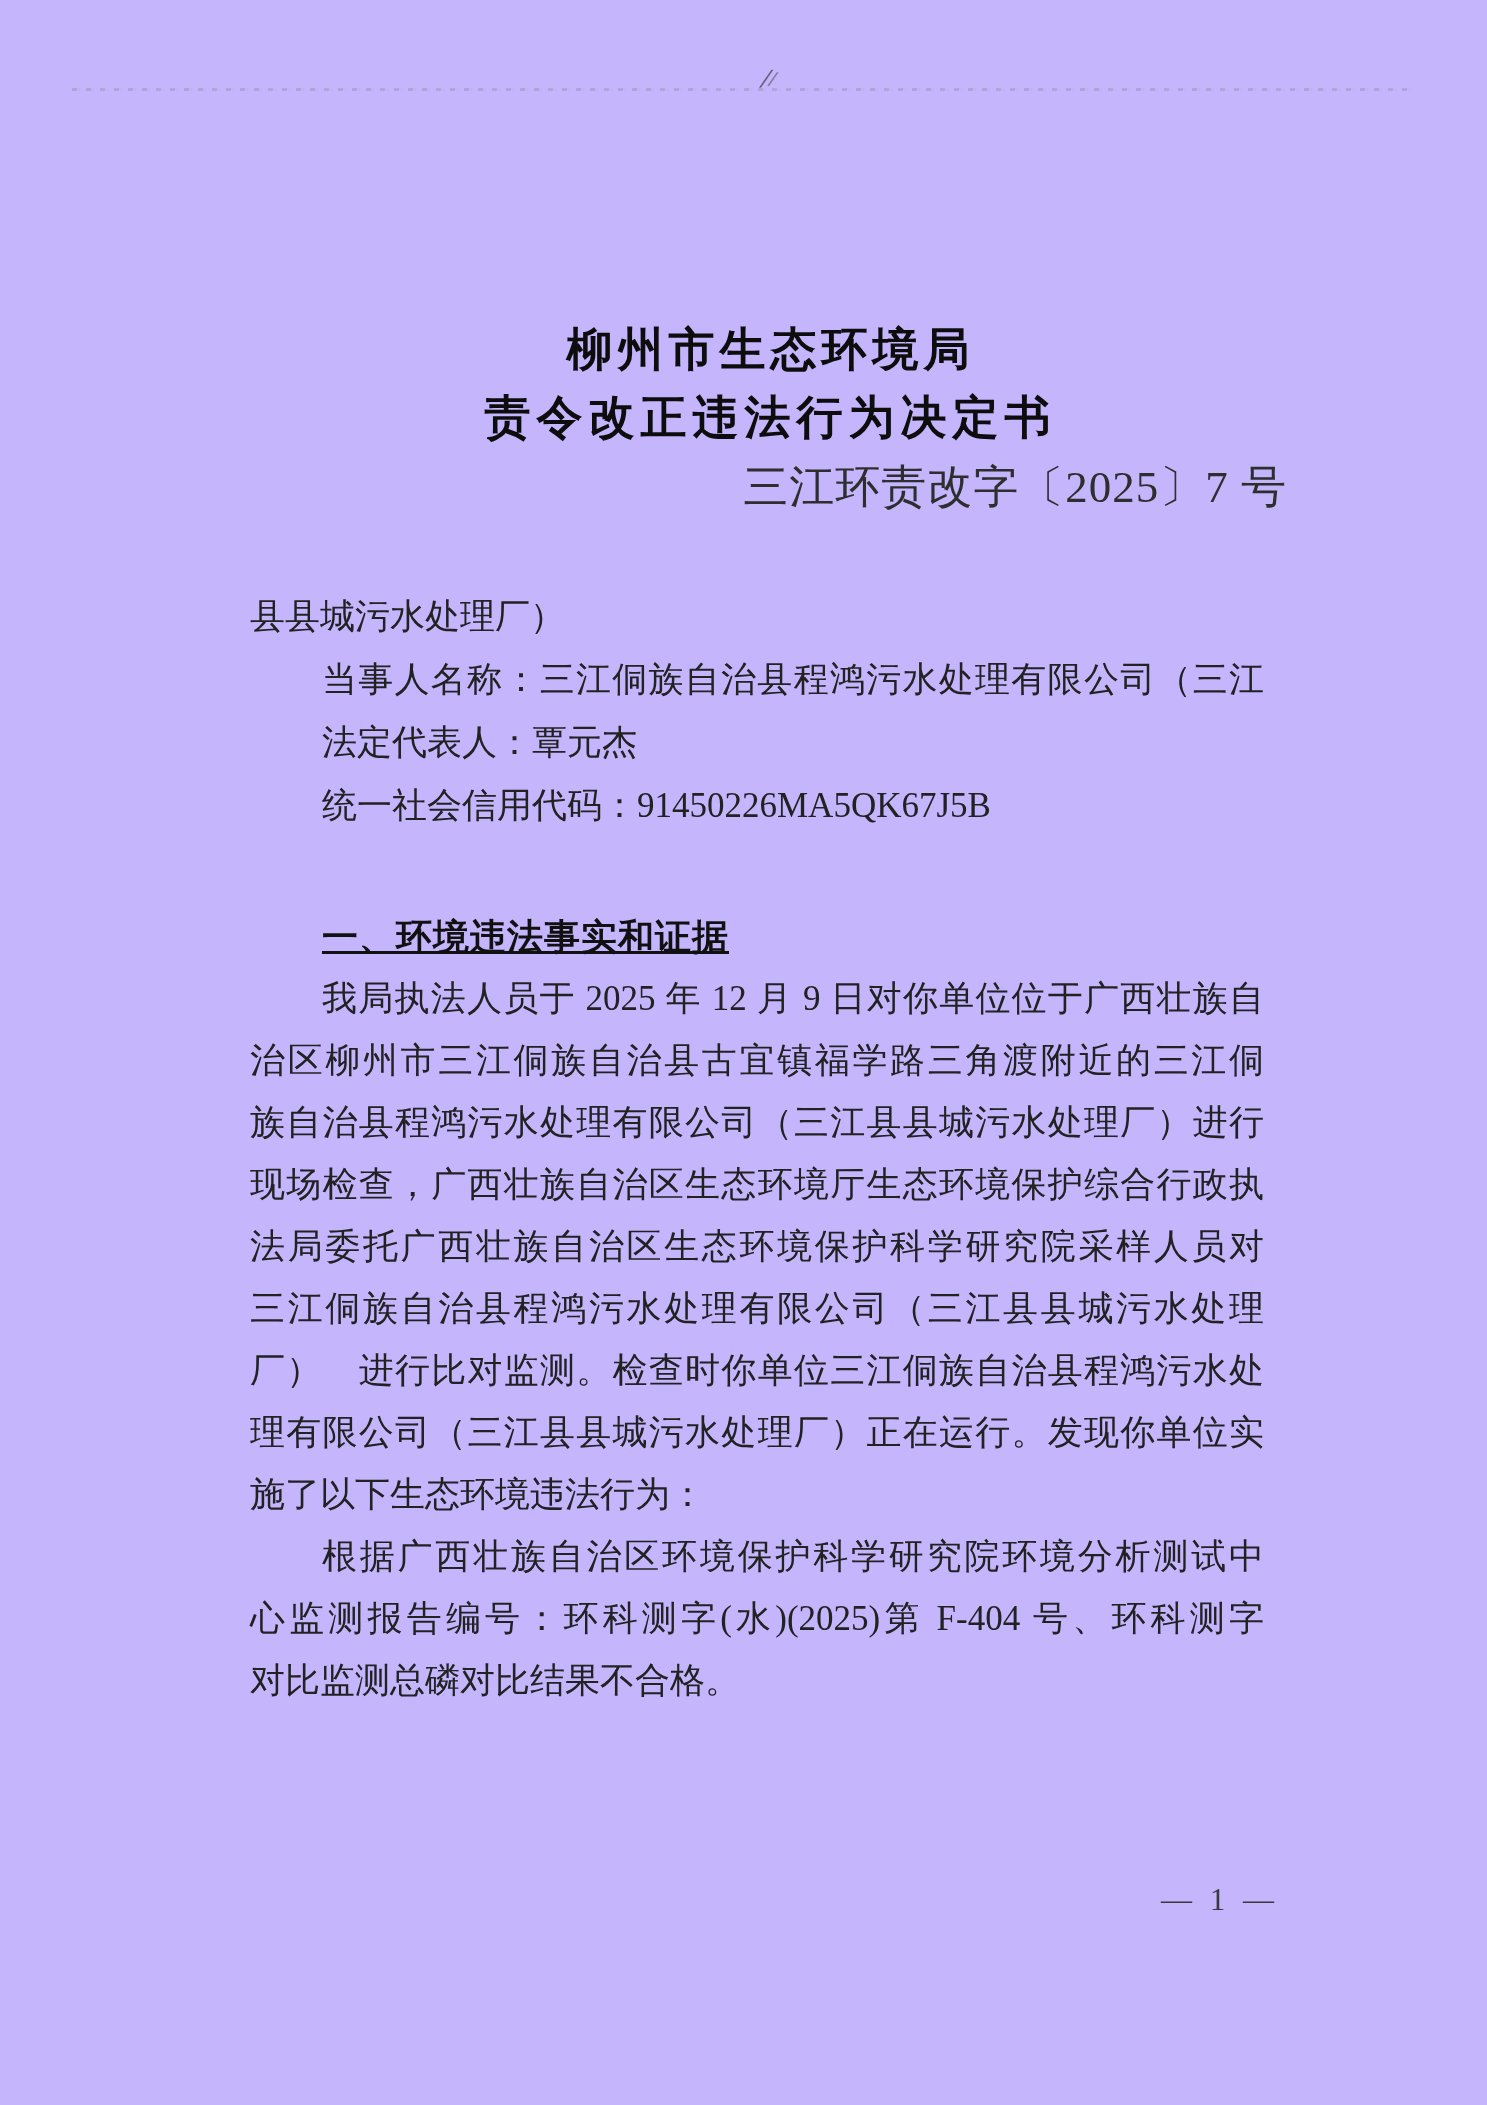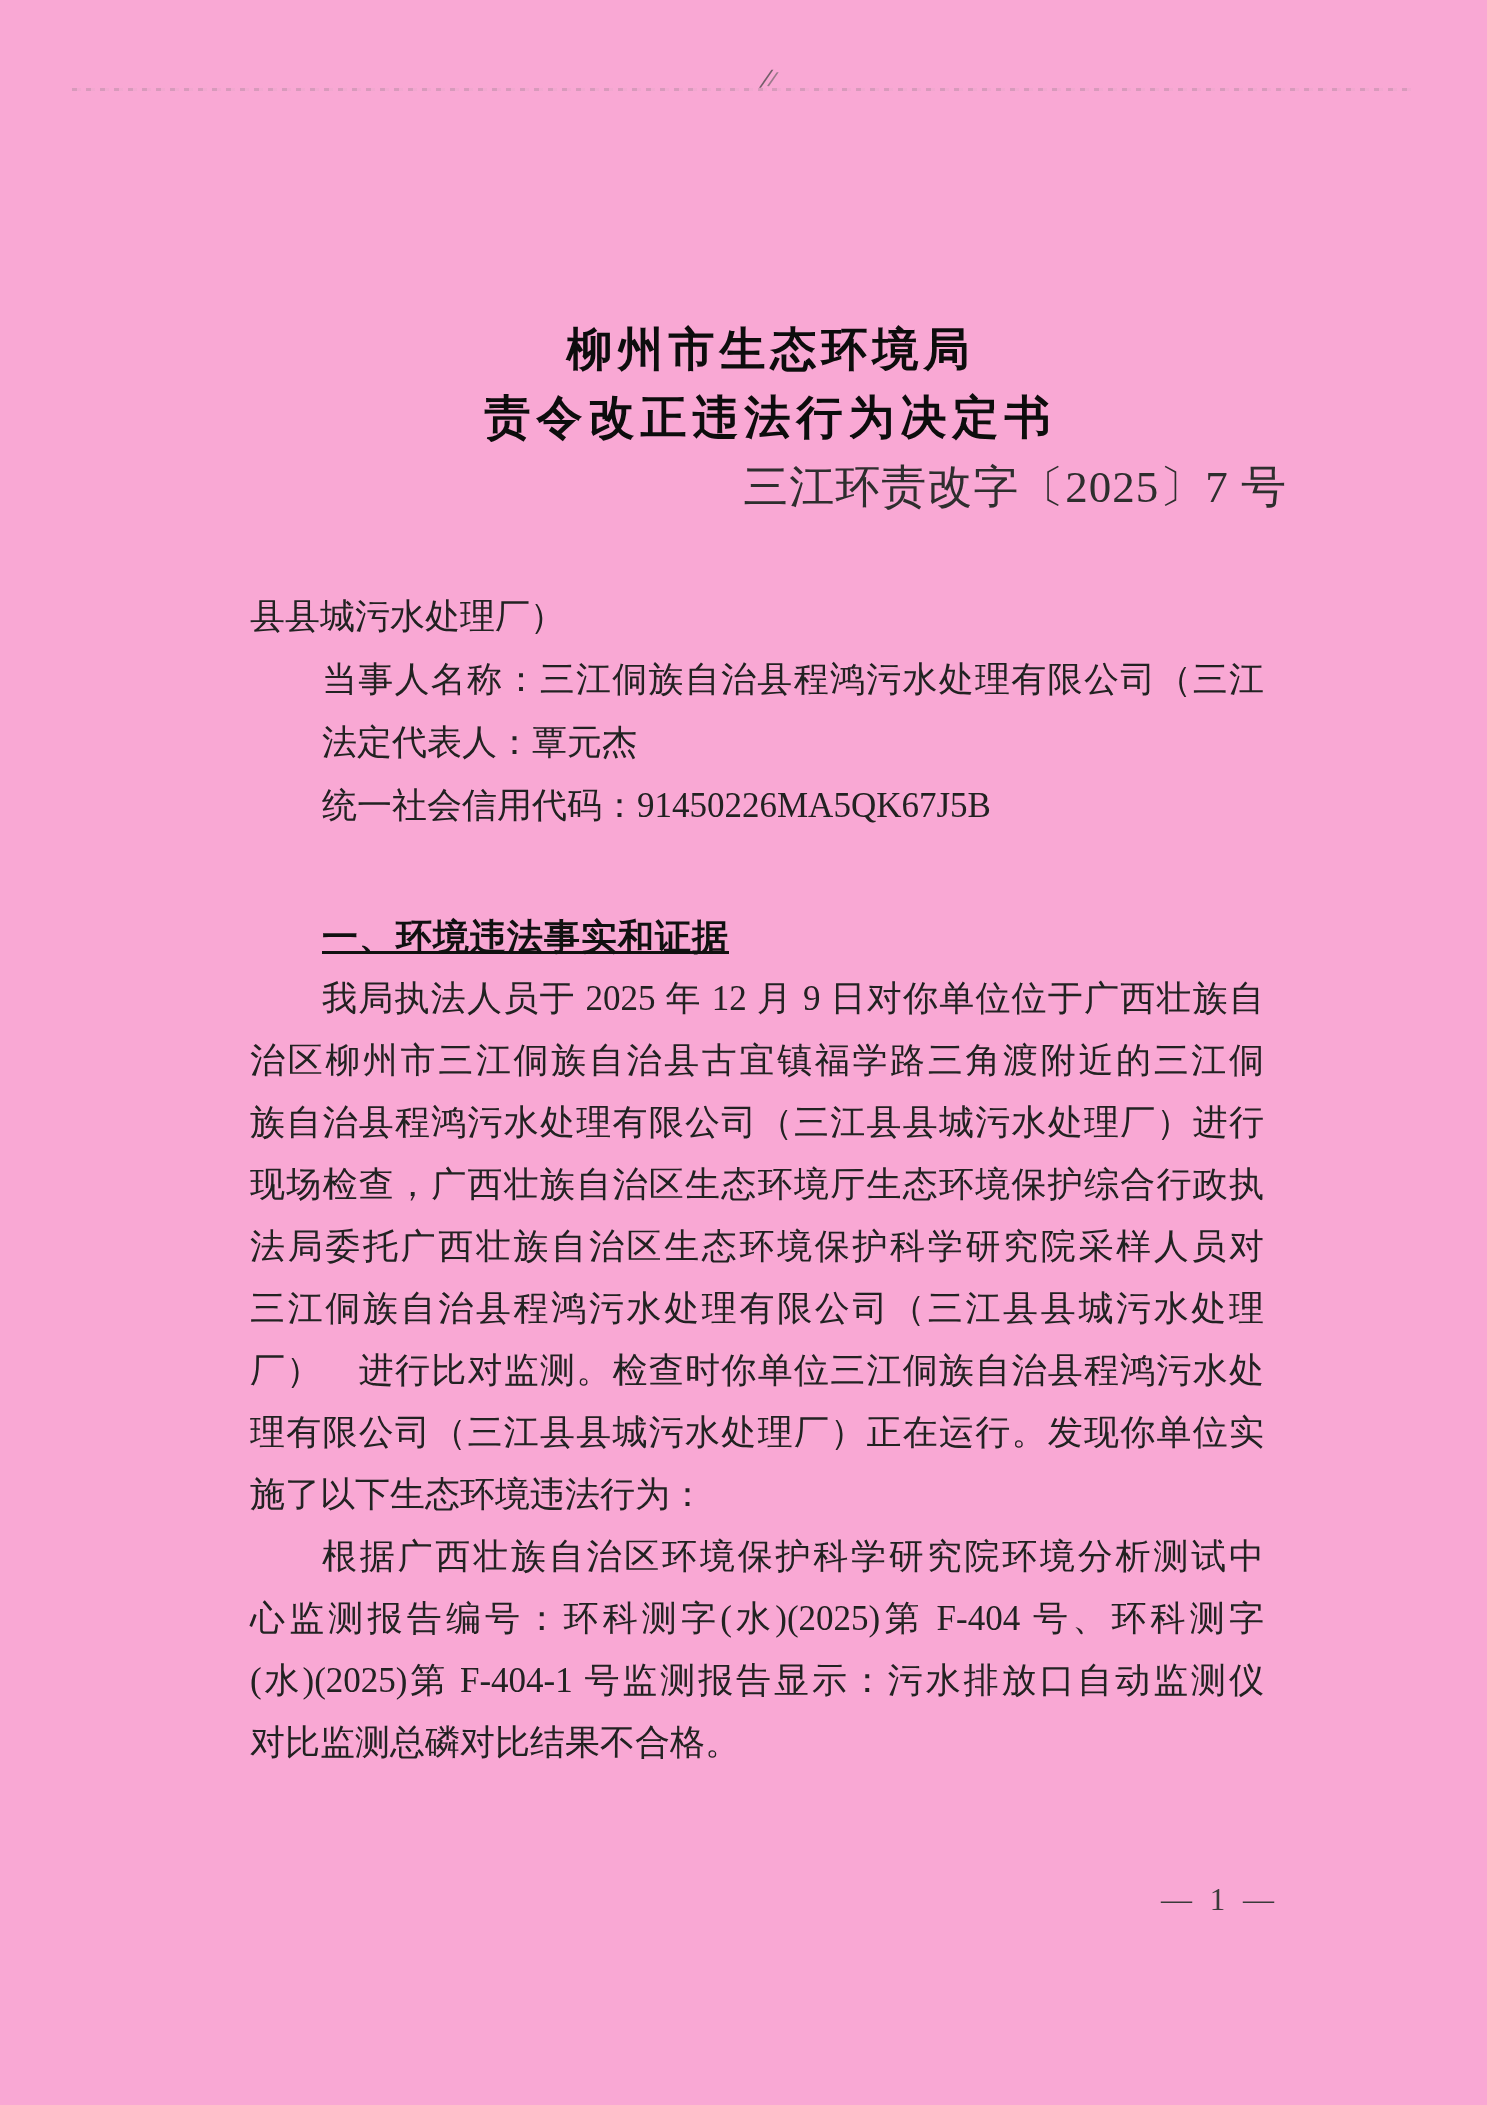--- a/index.html
+++ b/index.html
@@ -1,20 +1,20 @@
 <!DOCTYPE html>
 <html lang="zh"><head>
 <meta charset="utf-8">
 <style>
   html,body { margin:0; padding:0; background:#ffffff; }
   .page {
     position: relative;
     width: 1487px;
     height: 2105px;
-    background: #f9a8d4;
+    background: #c4b5fd;
     overflow: hidden;
     color: #1f1f1f;
     font-family: "Liberation Serif", "DejaVu Serif", serif;
   }
 
   
   .scan-line {
     position: absolute;
     top: 88px; left: 72px;
     width: 1340px; height: 3px;
@@ -139,21 +139,20 @@
       <div class="line full">法局委托广西壮族自治区生态环境保护科学研究院采样人员对</div>
       <div class="line full">三江侗族自治县程鸿污水处理有限公司（三江县县城污水处理</div>
       <div class="line full">厂）　进行比对监测。检查时你单位三江侗族自治县程鸿污水处</div>
       <div class="line full">理有限公司（三江县县城污水处理厂）正在运行。发现你单位实</div>
       <div class="line">施了以下生态环境违法行为：</div>
     </div>
 
     <div class="para">
       <div class="line full indent">根据广西壮族自治区环境保护科学研究院环境分析测试中</div>
       <div class="line full">心监测报告编号：环科测字(水)(2025)第 F-404 号、环科测字</div>
-      <div class="line full">(水)(2025)第 F-404-1 号监测报告显示：污水排放口自动监测仪</div>
       <div class="line">对比监测总磷对比结果不合格。</div>
     </div>
 
   </div>
 
   <div class="page-number">— 1 —</div>
 
 </div>
 
 </body></html>

